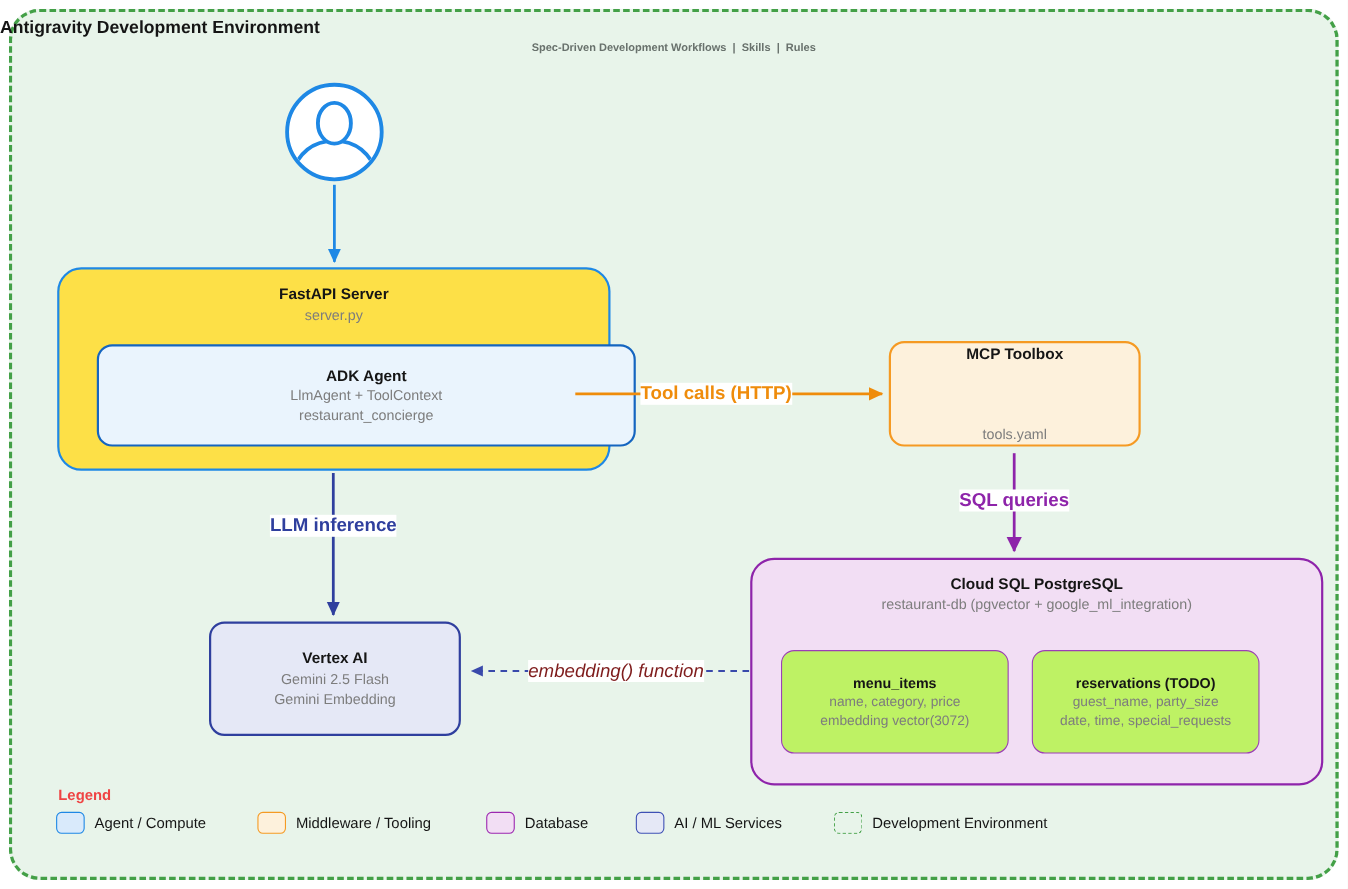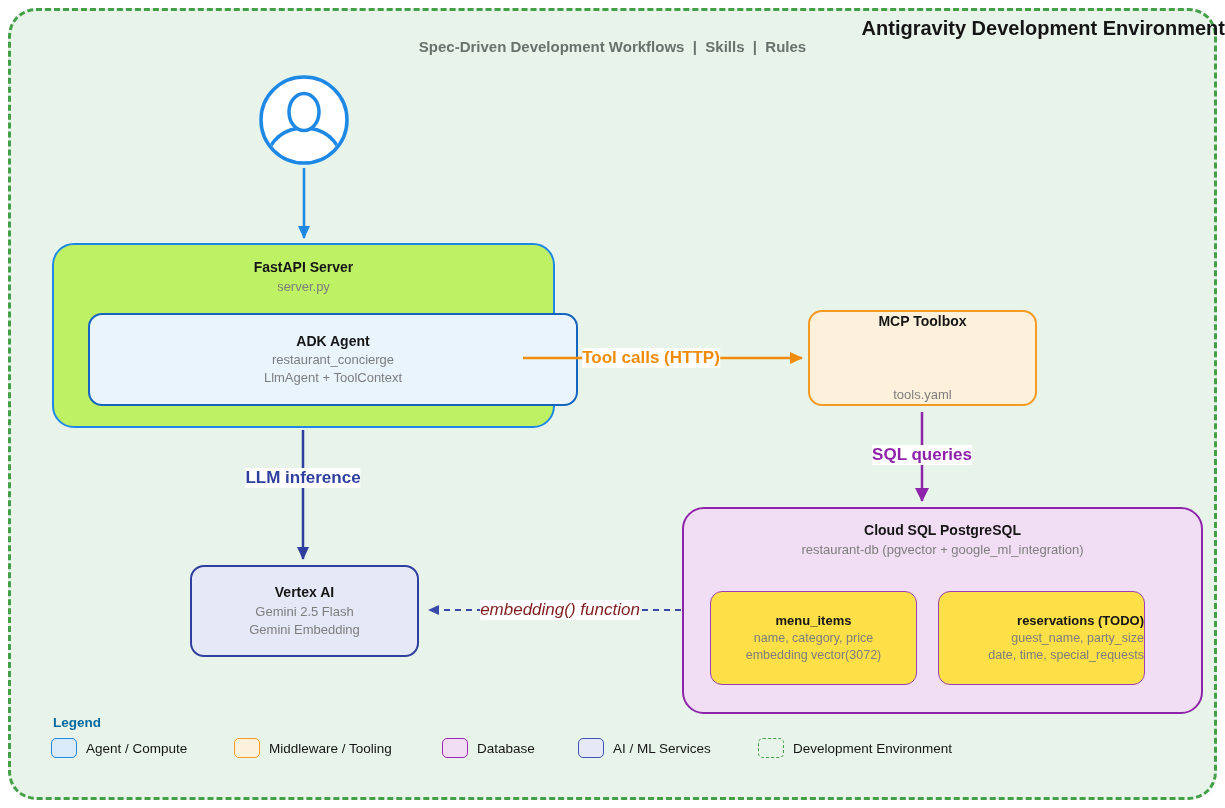--- a/index.html
+++ b/index.html
@@ -6,58 +6,58 @@
   .canvas{
     position:relative;width:1225px;height:808px;background:#ffffff;
     font-family:"Liberation Sans", sans-serif;overflow:hidden;
   }
   .env{
     position:absolute;left:8px;top:8px;width:1209px;height:792px;
     border:3px dashed #43A047;border-radius:28px;background:#E8F4EA;
     box-sizing:border-box;z-index:0;
   }
   .hdr-title{
-    position:absolute;left:0;top:17px;width:100%;text-align:right;
-    font-size:20px;font-weight:bold;color:#151515;z-index:1;
+    position:absolute;left:0;top:17px;width:100%;text-align:left;
+    font-size:16px;font-weight:bold;color:#151515;z-index:1;
   }
   .hdr-sub{
     position:absolute;left:0;top:38px;width:100%;text-align:center;
-    font-size:15px;font-weight:bold;color:#68716C;z-index:1;
+    font-size:10px;font-weight:bold;color:#68716C;z-index:1;
   }
   .node{position:absolute;box-sizing:border-box;text-align:center;z-index:1;}
   .vcenter{display:flex;flex-direction:column;justify-content:center;}
   .node-title{font-size:14px;font-weight:bold;color:#151515;line-height:1.4;}
   .node-sub{font-size:13px;color:#7D7D7D;line-height:1.4;}
-  .n-fastapi{left:52px;top:243px;width:503px;height:185px;background:#bef264;
+  .n-fastapi{left:52px;top:243px;width:503px;height:185px;background:#fde047;
     border:2.5px solid #1E88E5;border-radius:22px;padding-top:13px;}
   .n-adk{left:34px;top:68px;width:490px;height:93px;background:#EAF4FD;
     border:2px solid #1565C0;border-radius:14px;}
   .n-mcp{left:808px;top:310px;width:229px;height:96px;background:#FDF1DC;
     border:2.5px solid #F59A23;border-radius:14px;justify-content:space-between;}
   .n-cloudsql{left:682px;top:507px;width:521px;height:207px;background:#F2DEF4;
     border:2.5px solid #8E24AA;border-radius:22px;padding-top:12px;}
-  .n-table{width:207px;height:94px;background:#fde047;
+  .n-table{width:207px;height:94px;background:#bef264;
     border:1.5px solid #9C3FB5;border-radius:12px;}
   .n-menu{left:26px;top:82px;}
-  .n-resv{left:254px;top:82px;align-items:flex-end;}
+  .n-resv{left:254px;top:82px;}
   .n-table .node-title{font-size:13px;}
   .n-table .node-sub{font-size:12.5px;line-height:1.35;}
-  .n-vertex{left:190px;top:565px;width:229px;height:92px;background:#E5E8F6;
+  .n-vertex{left:190px;top:565px;width:229px;height:104px;background:#E5E8F6;
     border:2px solid #2F3F9E;border-radius:14px;}
   .user-icon{position:absolute;left:258px;top:74px;width:92px;height:92px;z-index:1;}
   .arrows{position:absolute;left:0;top:0;z-index:2;pointer-events:none;}
   .el{
     position:absolute;transform:translate(-50%,-50%);background:#ffffff;
     padding:0 0;font-size:17px;font-weight:bold;white-space:nowrap;z-index:3;
   }
   .el-tool{left:651px;top:358px;color:#EF8C0B;}
   .el-sql{left:922px;top:455px;color:#8E24AA;}
   .el-llm{left:303px;top:478px;color:#2F3F9E;}
   .el-emb{left:560px;top:610px;color:#7f1d1d;font-style:italic;font-weight:normal;}
-  .legend-title{position:absolute;left:53px;top:715px;font-size:13.5px;font-weight:bold;color:#0369a1;z-index:1;}
+  .legend-title{position:absolute;left:53px;top:715px;font-size:13.5px;font-weight:bold;color:#ef4444;z-index:1;}
   .legend-item{position:absolute;top:738px;display:flex;align-items:center;gap:9px;
     font-size:13.5px;color:#151515;z-index:1;}
   .li-0{left:51px}.li-1{left:234px}.li-2{left:442px}.li-3{left:578px}.li-4{left:758px}
   .swatch{width:26px;height:20px;border-radius:5px;box-sizing:border-box;flex:0 0 auto;}
   .sw-agent{background:#D9EAFB;border:1.5px solid #1E88E5;}
   .sw-mid{background:#FDF1DC;border:1.5px solid #F59A23;}
   .sw-db{background:#F2DEF4;border:1.5px solid #9C27B0;}
   .sw-ai{background:#E5E8F6;border:1.5px solid #3F51B5;}
   .sw-env{background:transparent;border:1.5px dashed #43A047;}
 </style>
@@ -85,22 +85,22 @@
       </g>
       <circle cx="46" cy="46" r="43" fill="none" stroke="#1E88E5" stroke-width="3.5"></circle>
     </svg>
   </div>
 
   <div class="node n-fastapi">
     <div class="node-title">FastAPI Server</div>
     <div class="node-sub">server.py</div>
     <div class="node n-adk vcenter">
       <div class="node-title">ADK Agent</div>
+      <div class="node-sub">LlmAgent + ToolContext</div>
       <div class="node-sub">restaurant_concierge</div>
-      <div class="node-sub">LlmAgent + ToolContext</div>
     </div>
   </div>
 
   <div class="node n-mcp vcenter">
     <div class="node-title">MCP Toolbox</div>
     <div class="node-sub">tools.yaml</div>
   </div>
 
   <div class="node n-cloudsql">
     <div class="node-title">Cloud SQL PostgreSQL</div>

